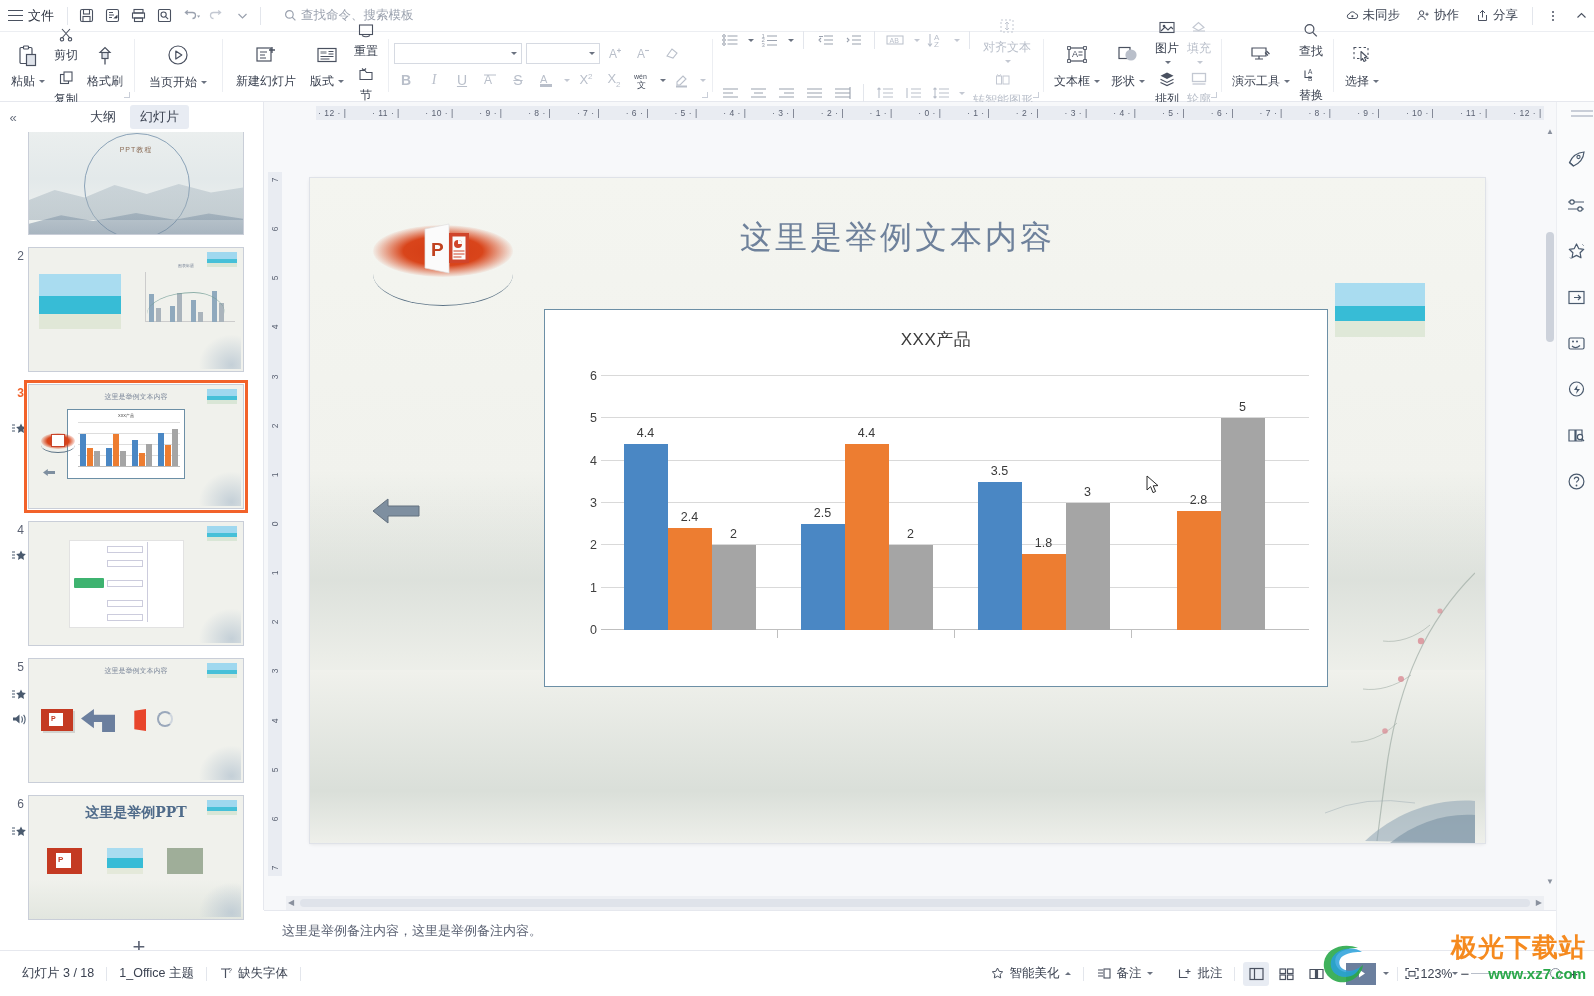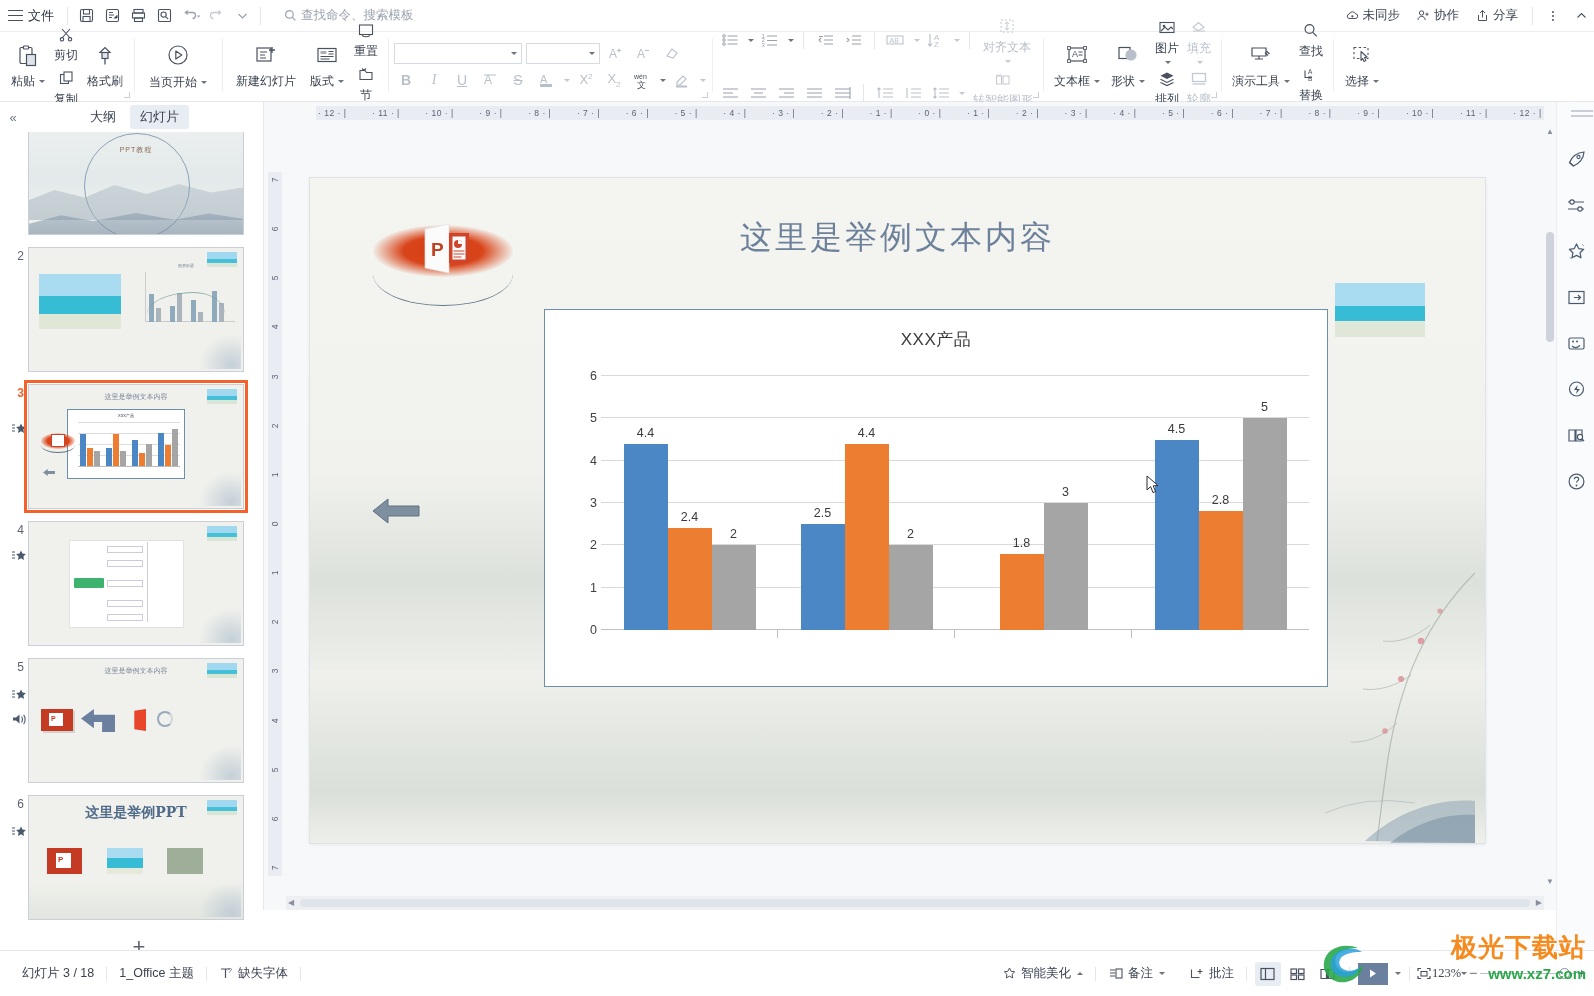--- a/index.html
+++ b/index.html
@@ -158,21 +158,21 @@
   .rdock .handle{ position:absolute; left:14px; top:8px; width:22px; height:2px; background:#c9ced8;}
   .rdock .handle2{ position:absolute; left:14px; top:13px; width:22px; height:2px; background:#c9ced8;}
   .rdock .di{ width:38px; height:46px; display:flex;align-items:center;justify-content:center;}
 
   
   .statusbar{ position:absolute; left:0; bottom:0; width:1594px; height:46px; background:#fff;
      border-top:1px solid #e6e8ee; display:flex; align-items:center; }
   .sb-left{ display:flex; align-items:center; gap:0; padding-left:10px; }
   .sb-item{ font-size:12.5px; color:#3b4251; padding:0 12px; display:flex;align-items:center;gap:4px; cursor:default; white-space:nowrap;}
   .sb-div{ width:1px; height:14px; background:#e3e6ec;}
-  .sb-right{ margin-left:auto; display:flex; align-items:center; gap:0; padding-right:0;font-family:Liberation Serif, serif;}
+  .sb-right{ margin-left:auto; display:flex; align-items:center; gap:0; padding-right:8px;}
   .viewbtn{ width:26px;height:24px; display:flex;align-items:center;justify-content:center; border-radius:3px;}
   .viewbtn.active{ background:#e8ecf3;}
   .playbtn{ width:30px;height:22px; background:#6b7f9e; display:flex;align-items:center;justify-content:center;}
   .zoomslider{ display:flex; align-items:center; padding:0 6px;}
   .zline{ width:96px; height:1px; background:#b9bfca; position:relative;}
   .zknob{ position:absolute; right:6px; top:-5px; width:11px;height:11px;border-radius:50%;border:1px solid #8a919e; background:#fff;}
   .watermark{ position:absolute; right:8px; bottom:14px; pointer-events:none; font-weight:bold; }
   .wm1{ font-size:26px; color:#f58a1f; letter-spacing:1px;}
   .wm2{ font-size:15px; color:#2aa84a; }
   .wmlogo{ position:absolute; right:222px; bottom:10px; width:54px;height:46px;}
@@ -981,32 +981,32 @@
                   </div>
                   <div class="bar" style="height: 73.3333%; background: rgb(237, 125, 49);">
                     <div class="v">4.4</div>
                   </div>
                   <div class="bar" style="height: 33.3333%; background: rgb(165, 165, 165);">
                     <div class="v">2</div>
                   </div>
                   <div class="sep"></div>
                 </div>
                 <div class="catgroup">
+                  <div class="bar" style="height: 58.3333%; background: rgb(74, 135, 196);">
+                    <div class="v">3.5</div>
+                  </div>
                   <div class="bar" style="height: 30%; background: rgb(237, 125, 49);">
                     <div class="v">1.8</div>
                   </div>
                   <div class="bar" style="height: 50%; background: rgb(165, 165, 165);">
                     <div class="v">3</div>
                   </div>
                   <div class="sep"></div>
                 </div>
                 <div class="catgroup">
-                  <div class="bar" style="height: 75%; background: rgb(74, 135, 196);">
-                    <div class="v">4.5</div>
-                  </div>
                   <div class="bar" style="height: 46.6667%; background: rgb(237, 125, 49);">
                     <div class="v">2.8</div>
                   </div>
                   <div class="bar" style="height: 83.3333%; background: rgb(165, 165, 165);">
                     <div class="v">5</div>
                   </div>
                 </div>
               </div>
           </div>
 
@@ -1022,20 +1022,23 @@
       <div class="thumbbar"></div>
       <div class="arw" style="bottom:0">▼</div>
     </div>
     <div class="hscroll">
       <div style="position:absolute;left:2px;top:2px;font-size:8px;color:#8a919e">◀</div>
       <div class="thumbbar"></div>
       <div style="position:absolute;right:2px;top:2px;font-size:8px;color:#8a919e">▶</div>
     </div>
   </div>
 
+  <div class="notes">
+    <span>这里是举例备注内容，这里是举例备注内容。</span>
+  </div>
 
   <div class="rdock">
     <div class="handle"></div>
     <div class="handle2"></div>
     <div style="position:absolute;left:0;top:34px;width:38px;">
       <div class="di">
           <svg width="21" height="21" viewBox="0 0 21 21">
             <path d="M3.5 13.5c3-7 8-10 14.5-10.5C17.5 9.5 14 14 7.5 17z" fill="none" stroke="#4a5a6e" stroke-width="1.2"></path>
             <path d="M3.5 13.5l4 3.5" stroke="#4a5a6e" stroke-width="1.2"></path>
             <circle cx="12.5" cy="8" r="1.6" fill="none" stroke="#4a5a6e" stroke-width="1.1"></circle>

